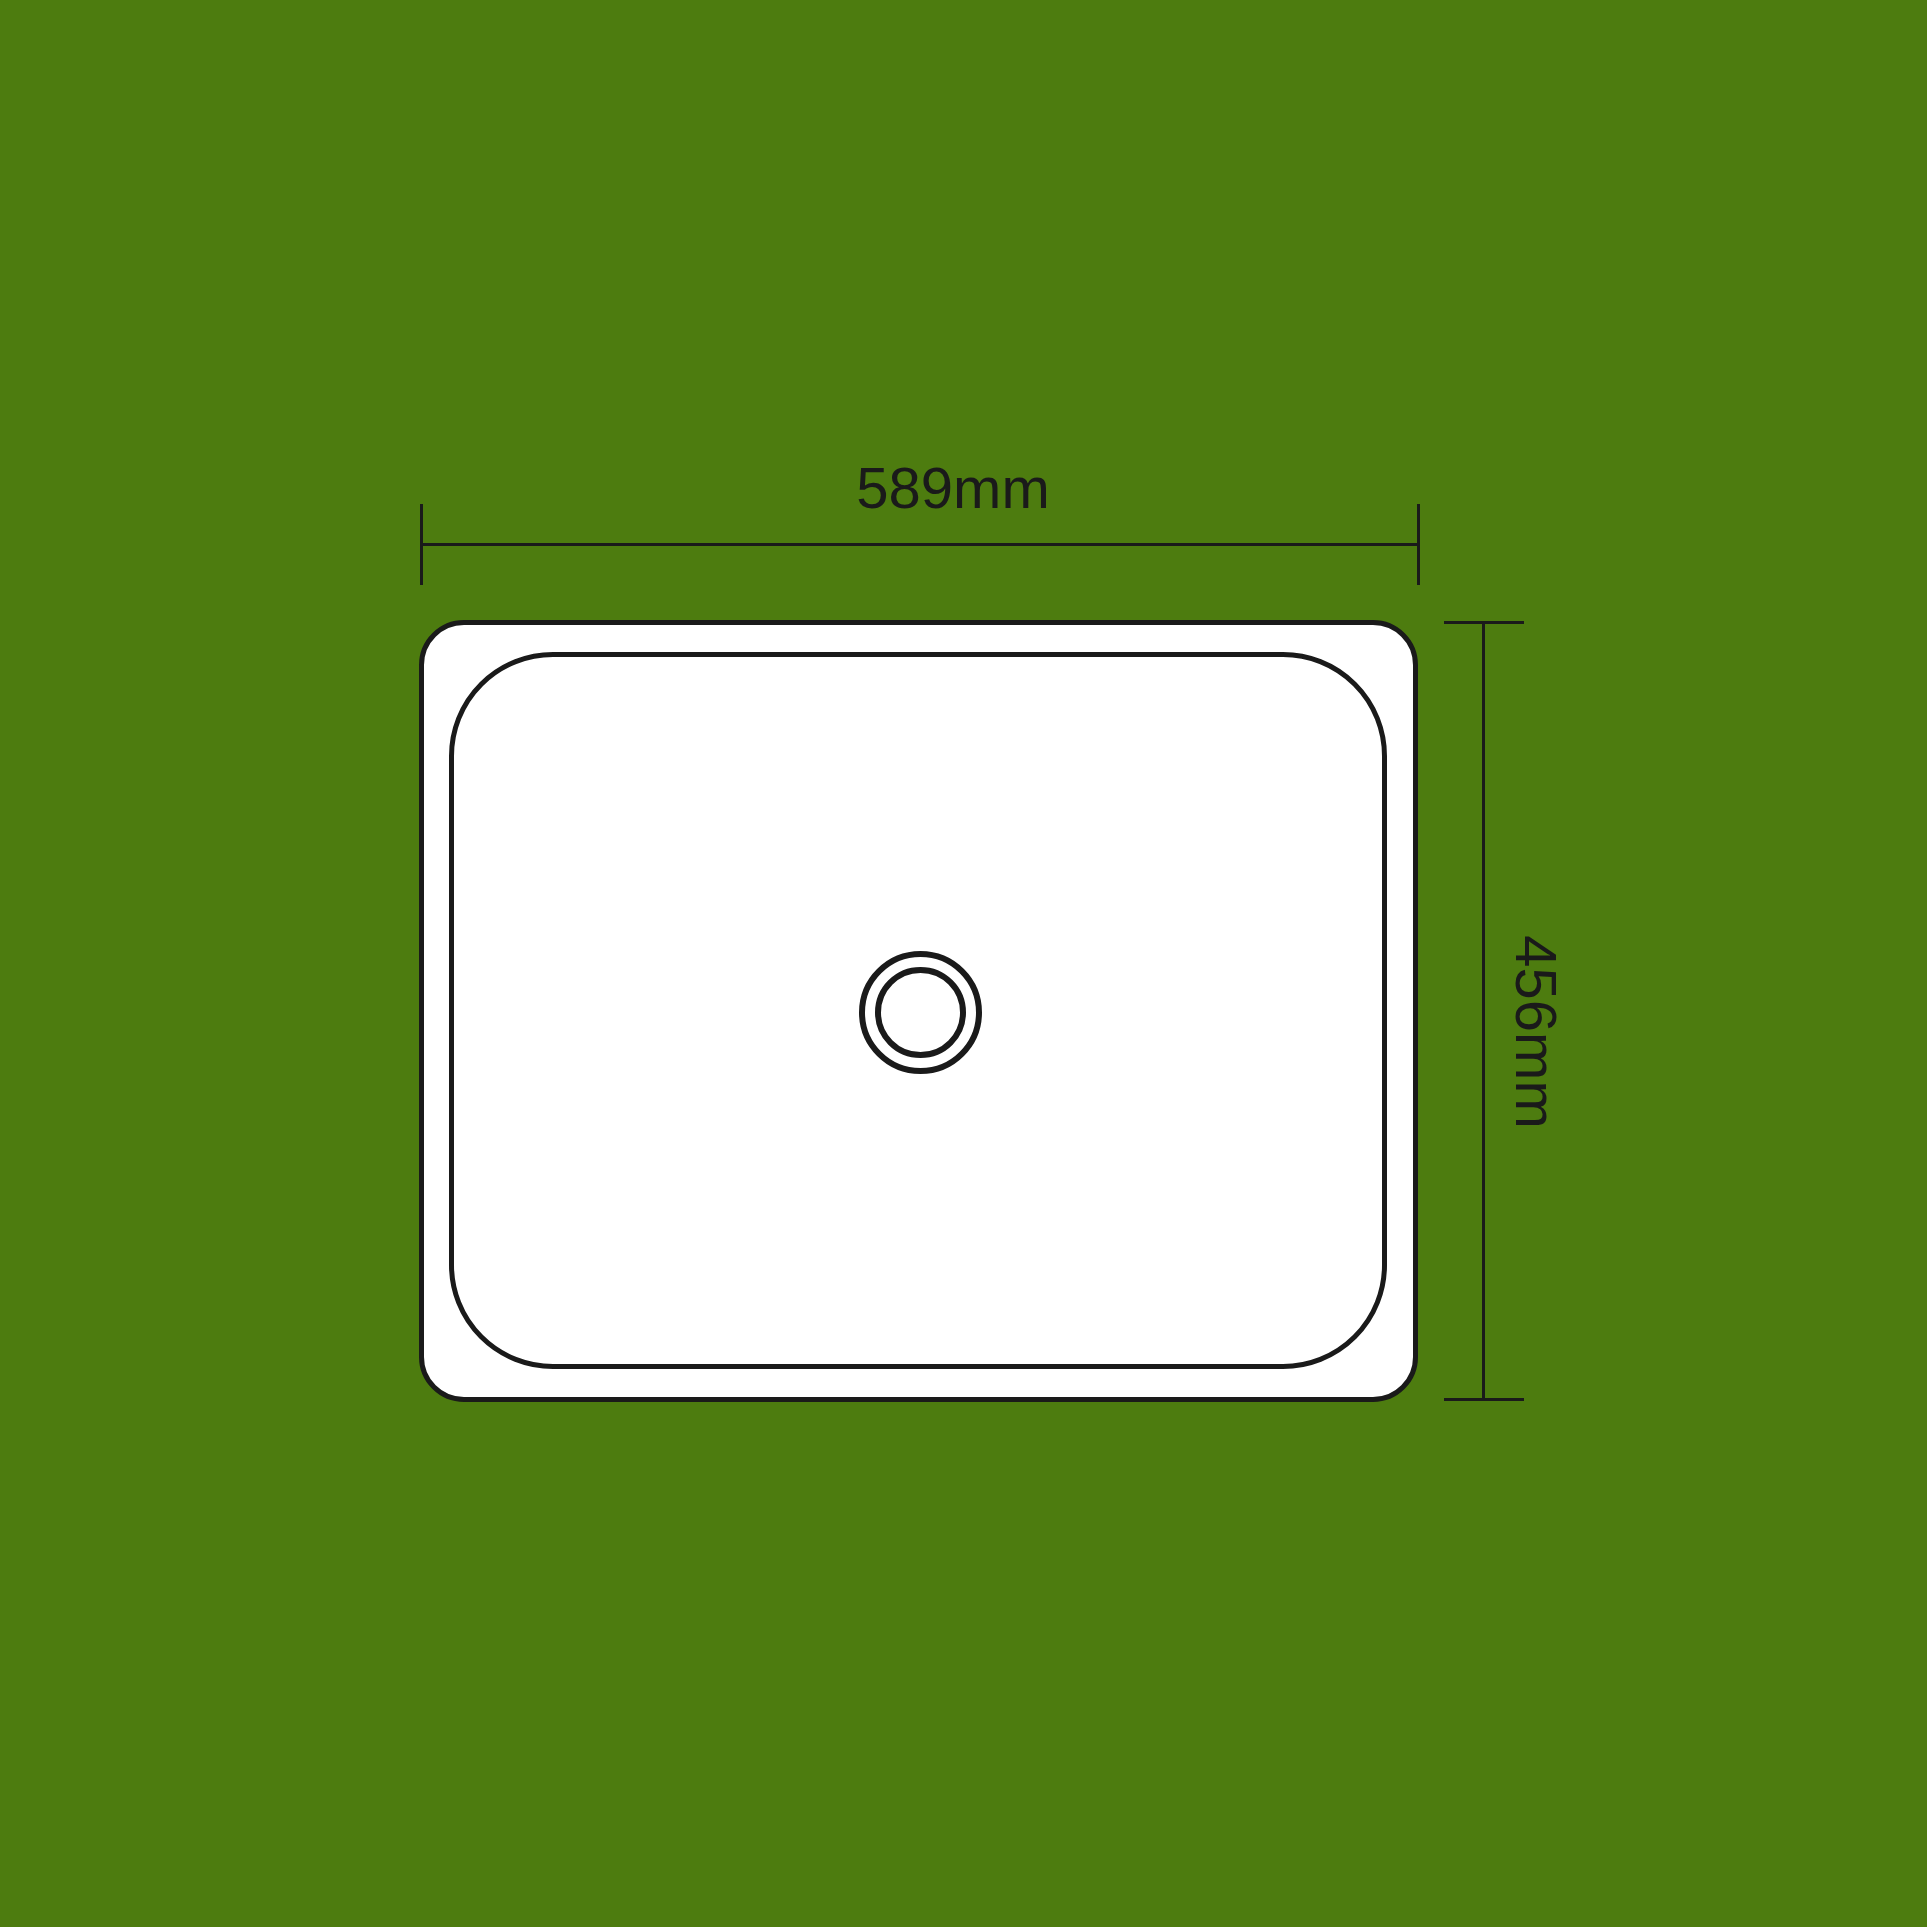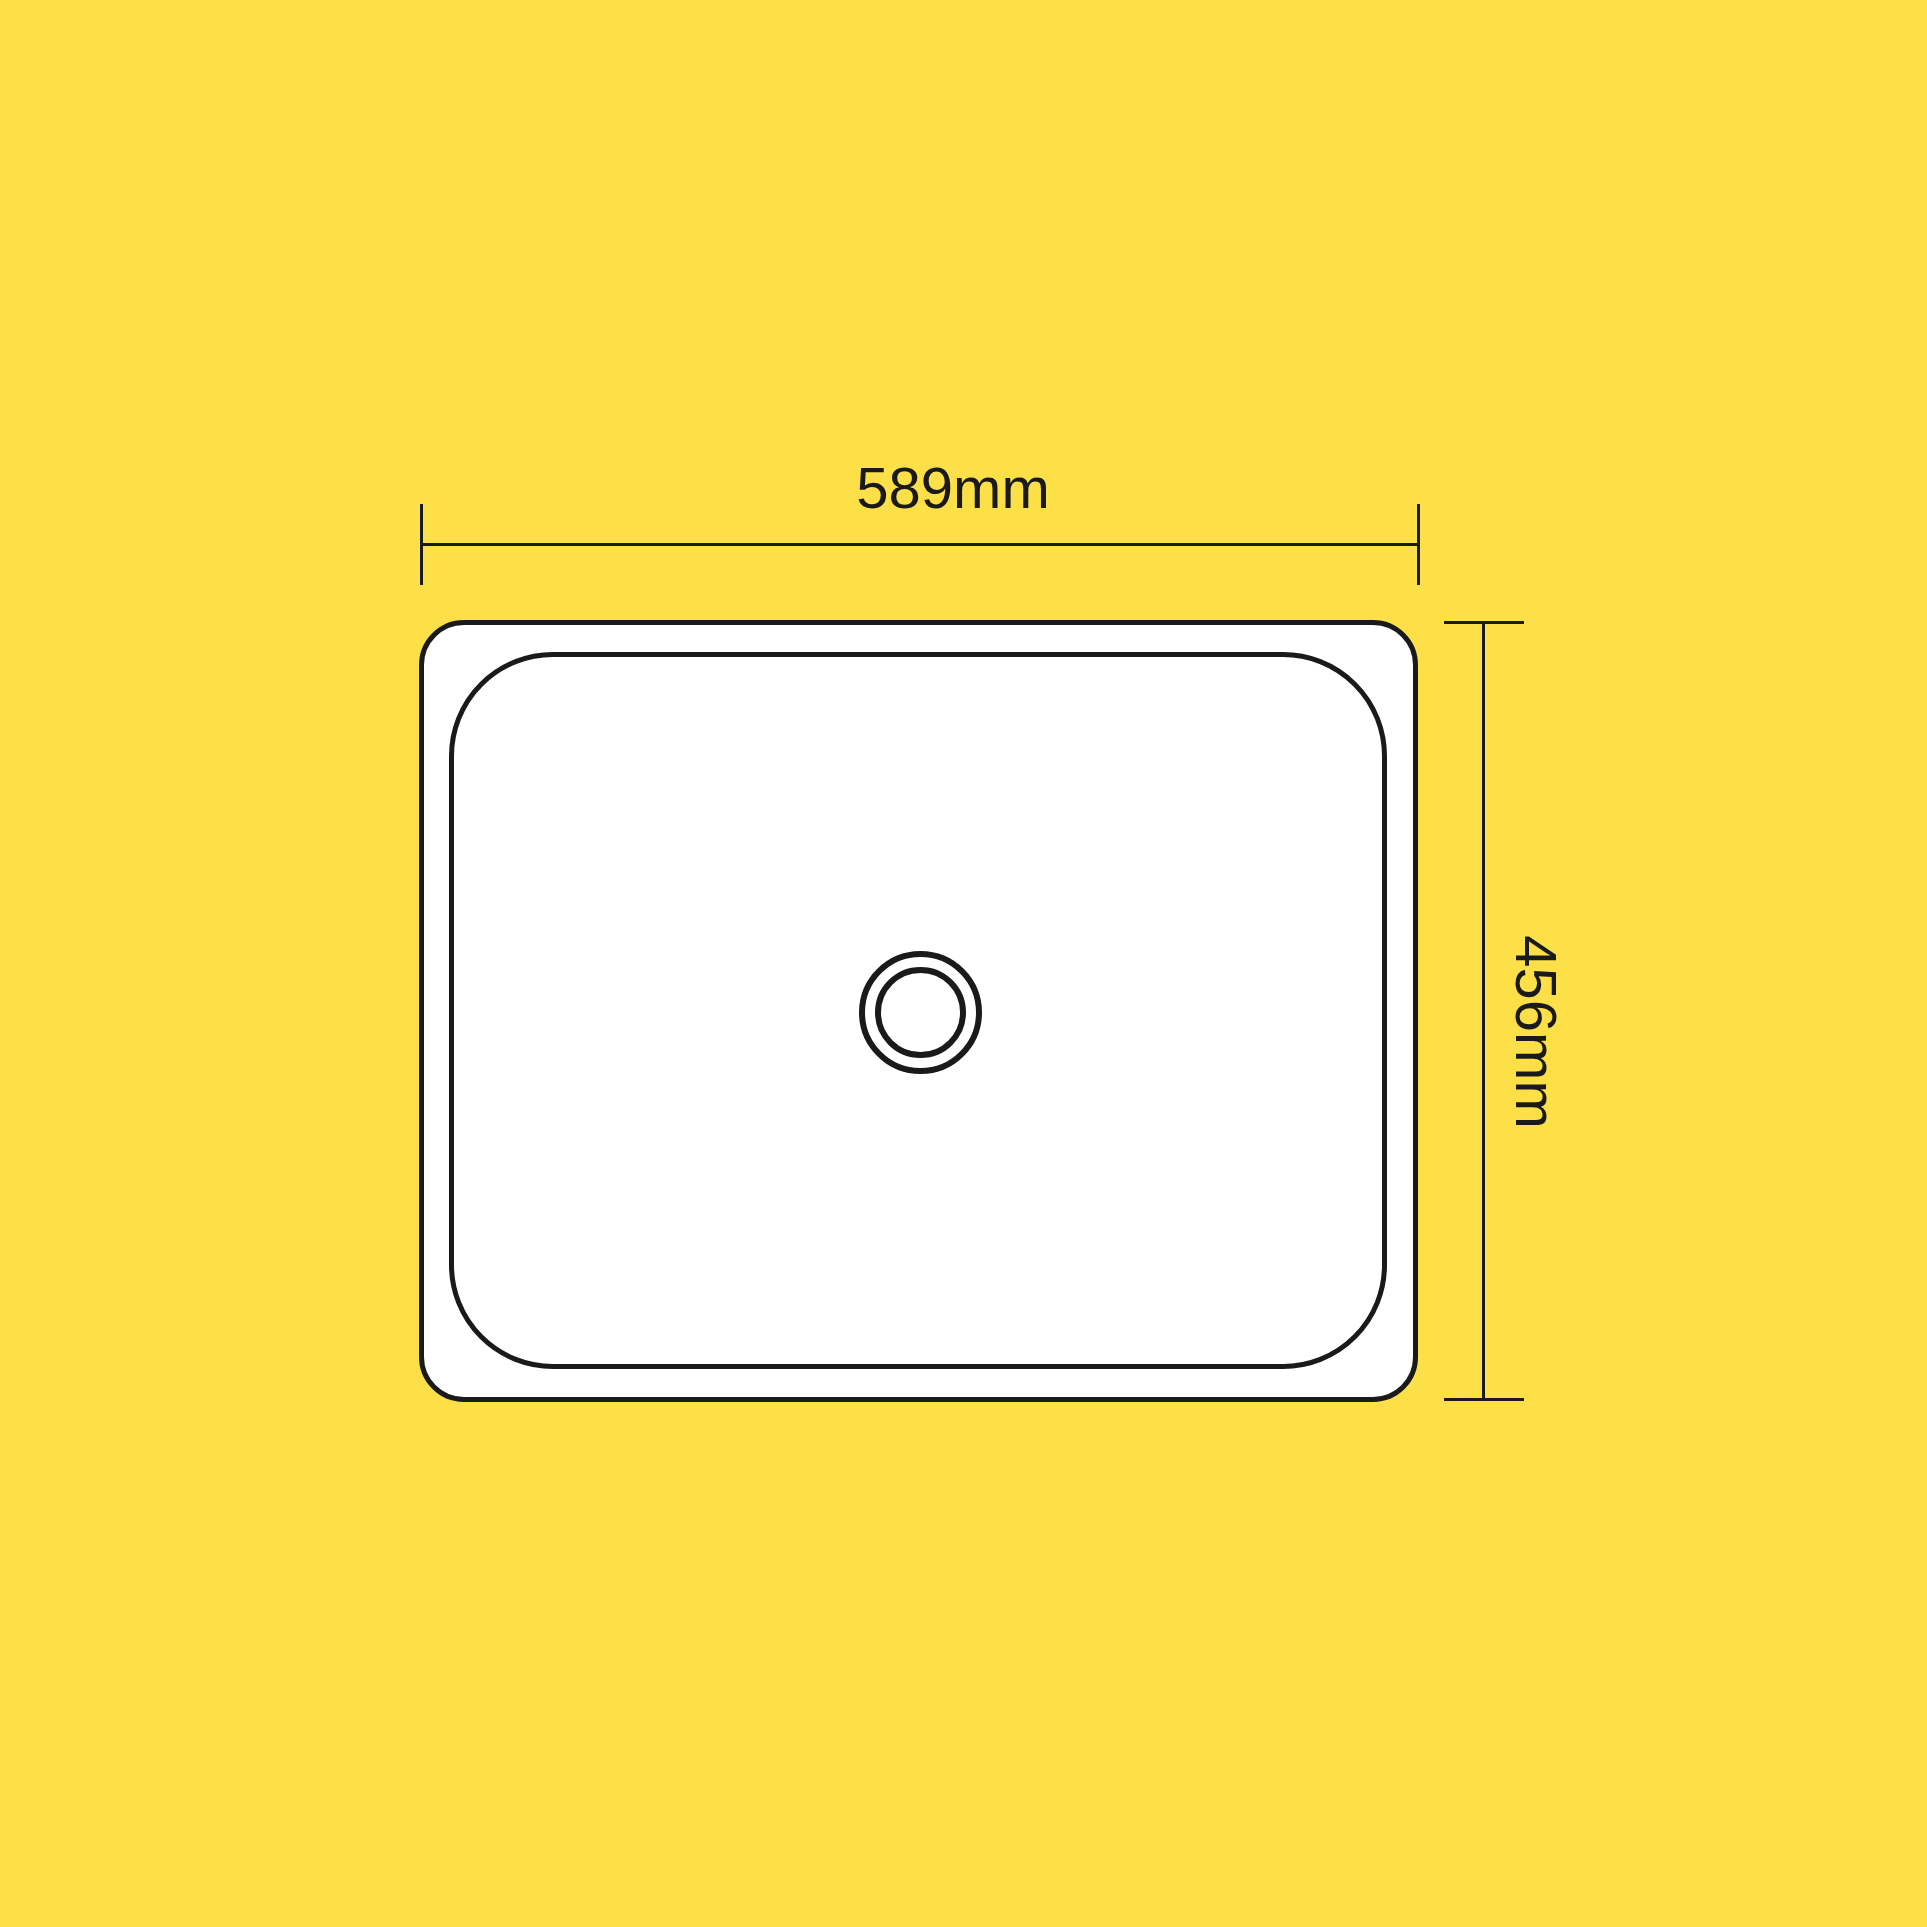--- a/index.html
+++ b/index.html
@@ -4,21 +4,21 @@
 <style>
   html, body {
     margin: 0;
     padding: 0;
     background: #ffffff;
   }
   .canvas {
     position: relative;
     width: 1927px;
     height: 1927px;
-    background: #fde047;
+    background: #4d7c0f;
     font-family: "Liberation Sans", sans-serif;
     overflow: hidden;
   }
   .abs { position: absolute; }
 
   
   .outer-rect {
     left: 419px;
     top: 620px;
     width: 999px;

